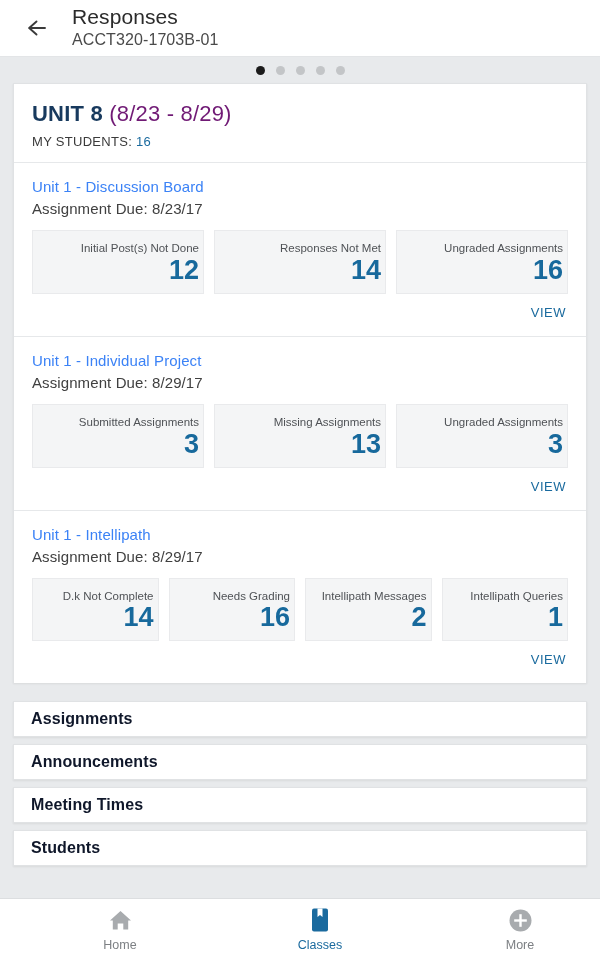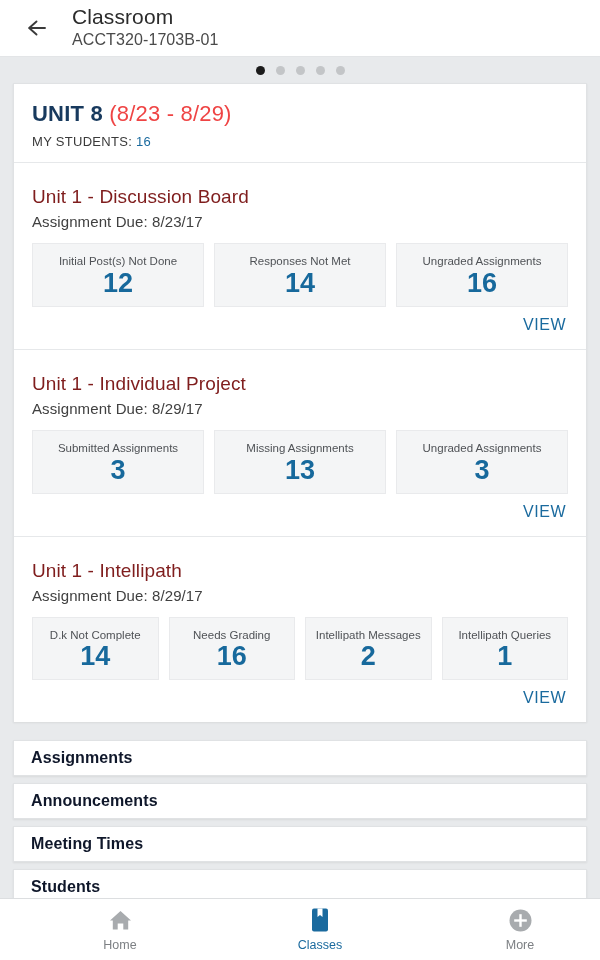--- a/index.html
+++ b/index.html
@@ -31,38 +31,38 @@
   .dot.active { background: #1b1b1b; }
 
   
   .unit-card {
     margin: 0 13px; background: #ffffff;
     border: 1px solid #e0e2e4; border-bottom: none;
     box-shadow: 0 1px 2px rgba(0,0,0,.07);
   }
   .unit-head { padding: 17px 18px 13px 18px; border-bottom: 1px solid #e6e8ea; }
   .unit-title { font-size: 22px; color: #183a5e; font-weight: bold; letter-spacing: .2px; }
-  .unit-title .range { color: #ef4444; font-weight: normal; }
+  .unit-title .range { color: #701a75; font-weight: normal; }
   .unit-students { font-size: 13px; color: #3a3a3a; margin-top: 7px; letter-spacing: .3px; }
   .unit-students .count { color: #1a6a9e; }
 
   .assign { padding: 15px 18px 6px 18px; border-bottom: 1px solid #e6e8ea; }
   .assign:last-child { border-bottom: none; }
-  .assign-title { font-size: 19px; color: #7f1d1d; letter-spacing: .1px; margin-top: 8px; }
+  .assign-title { font-size: 15px; color: #3b82f6; letter-spacing: .1px; }
   .assign-due { font-size: 15px; color: #404040; margin-top: 5px; letter-spacing: .1px; }
 
   .stats { display: flex; gap: 10px; margin-top: 13px; }
   .stat {
     flex: 1 1 0; background: #f4f5f6; border: 1px solid #e9eaec;
-    padding: 11px 4px 9px 4px; text-align: center; min-width: 0;
+    padding: 11px 4px 9px 4px; text-align: right; min-width: 0;
   }
   .stat-label { font-size: 11.5px; color: #4f5256; line-height: 1.2; white-space: nowrap; overflow: hidden; text-overflow: ellipsis; }
   .stat-value { font-size: 27px; color: #17699c; font-weight: bold; margin-top: 1px; line-height: 1; }
   .view-row { text-align: right; padding: 9px 2px 9px 0; }
-  .view-link { font-size: 16px; color: #1a6a9e; letter-spacing: .5px; }
+  .view-link { font-size: 13px; color: #1a6a9e; letter-spacing: .5px; }
 
   
   .navlist { margin: 18px 13px 0 13px; display: flex; flex-direction: column; gap: 7px; }
   .nav-item {
     background: #ffffff; border: 1px solid #e0e2e4;
     box-shadow: 0 1px 2px rgba(0,0,0,.07);
     height: 36px; display: flex; align-items: center; padding: 0 17px;
     font-size: 16px; color: #0f172a; font-weight: bold; letter-spacing: .1px;
   }
 
@@ -84,21 +84,21 @@
   <div class="header">
     <div class="back-btn">
       <span>
         <svg width="24" height="20" viewBox="0 0 24 20">
           <path d="M10.5 3.5 L3.2 10 L10.5 16.5" fill="none" stroke="#3a3a3a" stroke-width="1.9" stroke-linecap="round" stroke-linejoin="round"></path>
           <line x1="3.6" y1="10" x2="19" y2="10" stroke="#3a3a3a" stroke-width="1.9" stroke-linecap="round"></line>
         </svg>
       </span>
     </div>
     <div class="header-titles">
-      <div class="header-title">Classroom</div>
+      <div class="header-title">Responses</div>
       <div class="header-sub">ACCT320-1703B-01</div>
     </div>
   </div>
 
   <div class="body">
 
     <div class="pager">
       <span class="dot active"></span>
       <span class="dot"></span>
       <span class="dot"></span>

